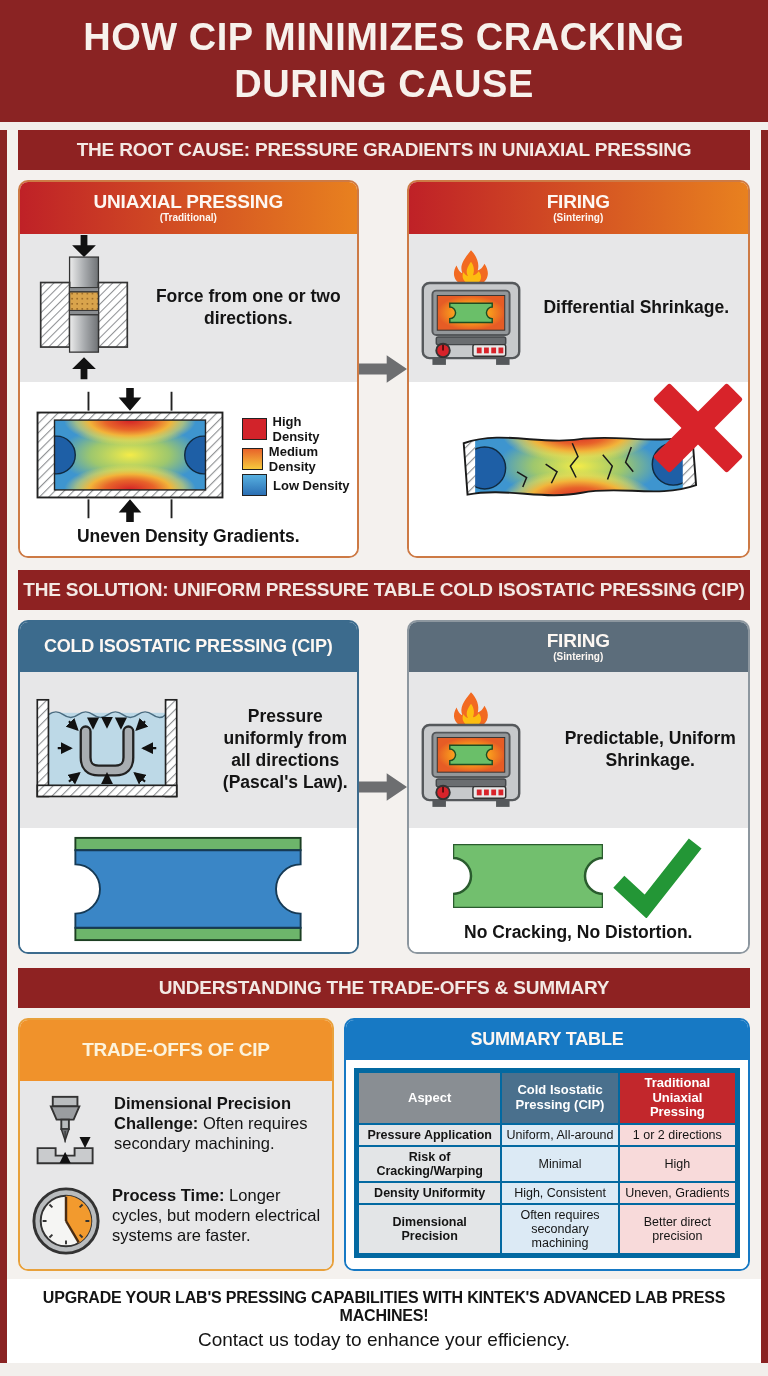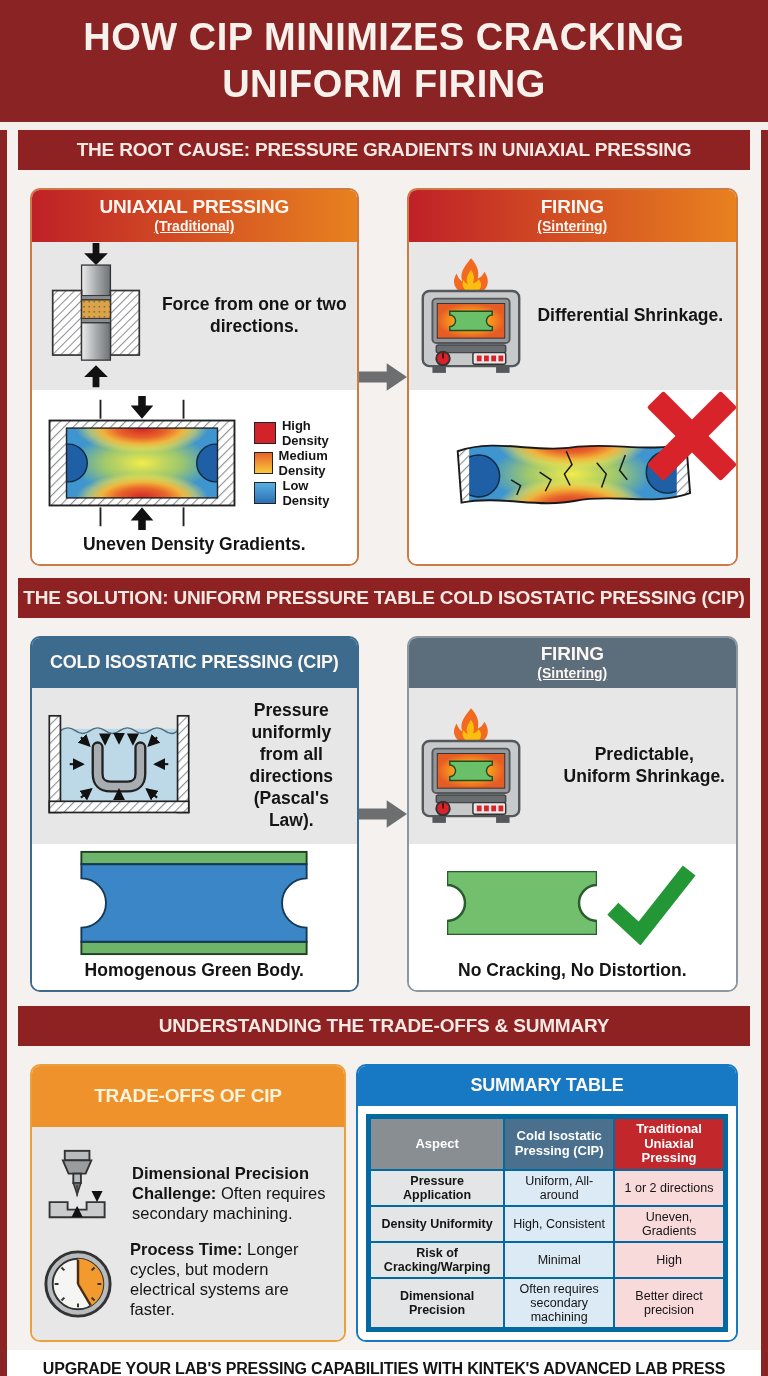--- a/index.html
+++ b/index.html
@@ -18,31 +18,31 @@
     border-left:7px solid #8a2323;border-right:7px solid #8a2323;
     background:#f4f1ee;
   }
   .banner{
     margin:8px 11px 0 11px;height:40px;background:#8e2222;
     color:#f3e9e4;font-weight:800;font-size:19px;letter-spacing:-.2px;
     display:flex;align-items:center;justify-content:center;text-align:center;
   }
   .banner.mt12{margin-top:12px;}
   .banner.mt14{margin-top:14px;}
-  .row{display:flex;padding:0 23px;margin-top:18px;align-items:stretch;}
+  .row{display:flex;padding:0 11px;margin-top:10px;align-items:stretch;}
   .panel{
     border-radius:10px;overflow:hidden;background:#fff;
     display:flex;flex-direction:column;
   }
   .panel-hdr{
     color:#fdf7f2;text-align:center;display:flex;flex-direction:column;
     align-items:center;justify-content:center;
   }
   .panel-hdr .t{font-weight:800;font-size:19px;letter-spacing:-.2px;line-height:1.1;}
-  .panel-hdr .s{font-weight:700;font-size:14px;line-height:1.2;text-decoration:underline;}
+  .panel-hdr .s{font-weight:700;font-size:10px;line-height:1.2;}
   .hdr-grad{background:linear-gradient(90deg,#bf2127,#e8811f);height:52px;}
   .hdr-steel{background:#3c6b8d;height:50px;}
   .hdr-slate{background:#5c6d7b;height:50px;}
   .hdr-orange{background:#f0922b;height:61px;}
   .hdr-orange .t{color:#fcf3dc;}
   .hdr-blue{background:#1779c4;height:40px;}
   .border-s1{border:2px solid #cd7a45;}
   .border-steel{border:2px solid #3c6b8d;}
   .border-slate{border:2px solid #8d979f;}
   .border-orange{border:2px solid #e8a13c;}
@@ -64,21 +64,21 @@
   .legend{display:flex;flex-direction:column;}
   .legend-item{display:flex;align-items:center;gap:6px;}
   .legend-swatch{width:23px;height:20px;border:1.5px solid #222;}
   .sw-high{background:#d2232a;}
   .sw-med{background:linear-gradient(180deg,#e8632a,#f7c93c);}
   .sw-low{background:linear-gradient(180deg,#57b0e0,#2b6fb4);}
   .legend-label{font-weight:800;font-size:13px;}
   .xwrap{position:relative;}
   .xmark{position:absolute;right:-54px;top:-14px;}
   .tradeoff-body{background:#e7e7e8;flex:1;padding:12px 10px;display:flex;flex-direction:column;justify-content:center;gap:16px;}
-  .tradeoff-item{display:flex;align-items:flex-end;gap:16px;}
+  .tradeoff-item{display:flex;align-items:flex-start;gap:10px;}
   .tradeoff-text{font-size:16.5px;line-height:1.22;}
   .tradeoff-text strong{font-weight:800;}
   .summary-body{background:#fff;flex:1;padding:8px;}
   table.summary{width:100%;border-collapse:separate;border-spacing:2px;background:#0369a1;border:3px solid #0369a1;}
   table.summary th,table.summary td{padding:3px 4px;text-align:center;vertical-align:middle;line-height:1.12;}
   table.summary th{color:#fff;font-weight:800;font-size:13px;}
   .th-aspect{background:#898e93;width:38%;}
   .th-cip{background:#4a708d;width:31%;}
   .th-trad{background:#c2272c;width:31%;}
   .td-aspect{background:#e3e5e7;font-weight:800;font-size:12.5px;}
@@ -125,21 +125,21 @@
         <stop offset="1" stop-color="#e65c25"></stop>
     </radialGradient>
     <marker id="ah" markerWidth="6" markerHeight="6" refX="5" refY="3" orient="auto">
       <path d="M0,0 L6,3 L0,6 Z" fill="#111"></path>
     </marker>
   </defs>
 </svg>
 
 <div class="top-header">
   <div class="line">HOW CIP MINIMIZES CRACKING</div>
-  <div class="line">UNIFORM FIRING</div>
+  <div class="line">DURING CAUSE</div>
 </div>
 
 <div class="main">
 
   <div class="banner">THE ROOT CAUSE: PRESSURE GRADIENTS IN UNIAXIAL PRESSING</div>
 
   <div class="row">
 
     <div class="panel border-s1" style="width:337px">
       <div class="panel-hdr hdr-grad">
@@ -317,21 +317,20 @@
       <div class="body-bottom">
         <div class="diagram-row">
           <span>
             <svg width="230" height="106" viewBox="0 0 242 112">
               <rect x="2" y="2" width="238" height="13" fill="#6db56b" stroke="#1c3f22" stroke-width="2"></rect>
               <rect x="2" y="97" width="238" height="13" fill="#6db56b" stroke="#1c3f22" stroke-width="2"></rect>
               <path transform="translate(2,15)" d="M0,0 H238 V15 A26 26 0 0 0 238,67 V82 H0 V67 A26 26 0 0 0 0,15 Z" fill="#3a86c6" stroke="#163a55" stroke-width="2"></path>
             </svg>
           </span>
         </div>
-        <div class="caption">Homogenous Green Body.</div>
       </div>
     </div>
 
     <div class="arrow-zone">
       <svg width="48" height="28" viewBox="0 0 52 30">
         <polygon points="0,9 30,9 30,0 52,15 30,30 30,21 0,21" fill="#6d6e70"></polygon>
       </svg>
     </div>
 
     <div class="panel border-slate" style="width:340px">
@@ -448,28 +447,28 @@
               <th class="th-trad">Traditional Uniaxial Pressing</th>
             </tr>
           </thead>
           <tbody>
             <tr>
               <td class="td-aspect">Pressure Application</td>
               <td class="td-cip">Uniform, All-around</td>
               <td class="td-trad">1 or 2 directions</td>
             </tr>
             <tr>
+              <td class="td-aspect">Risk of Cracking/Warping</td>
+              <td class="td-cip">Minimal</td>
+              <td class="td-trad">High</td>
+            </tr>
+            <tr>
               <td class="td-aspect">Density Uniformity</td>
               <td class="td-cip">High, Consistent</td>
               <td class="td-trad">Uneven, Gradients</td>
-            </tr>
-            <tr>
-              <td class="td-aspect">Risk of Cracking/Warping</td>
-              <td class="td-cip">Minimal</td>
-              <td class="td-trad">High</td>
             </tr>
             <tr>
               <td class="td-aspect">Dimensional Precision</td>
               <td class="td-cip">Often requires secondary machining</td>
               <td class="td-trad">Better direct precision</td>
             </tr>
           </tbody>
         </table>
       </div>
     </div>

